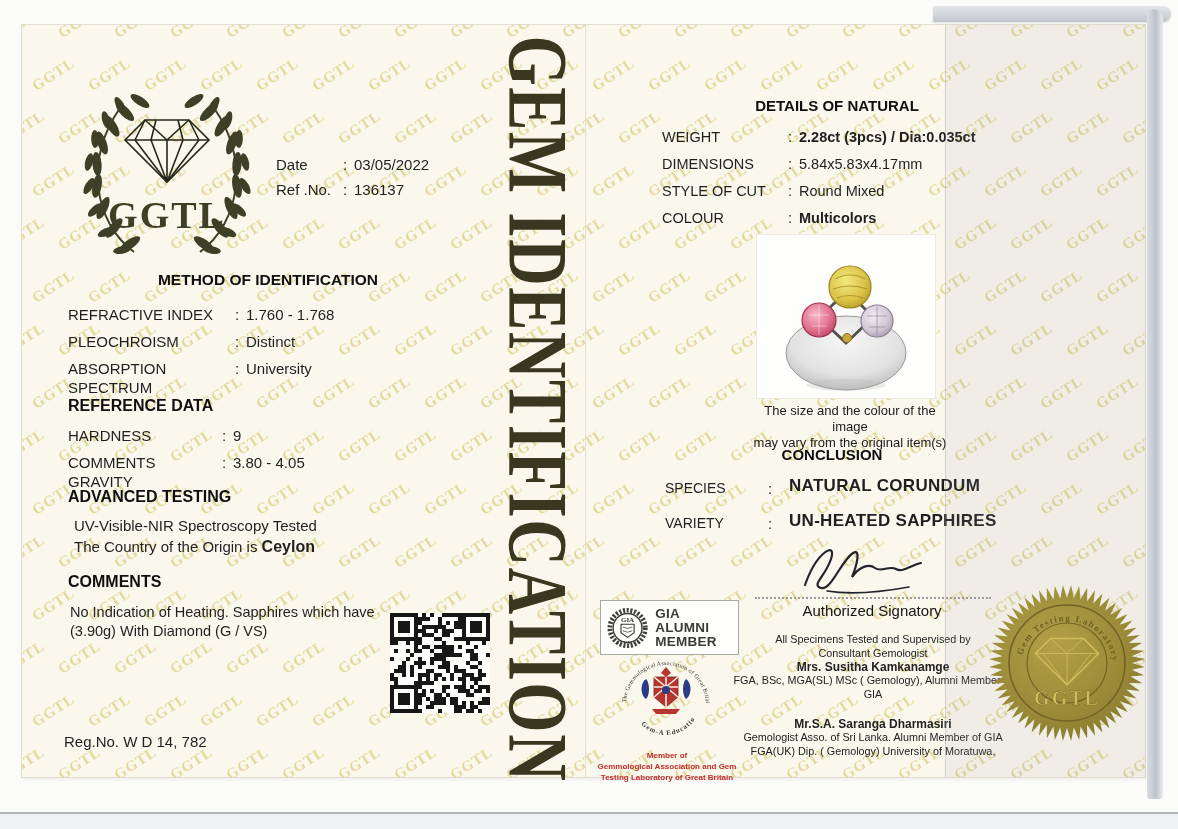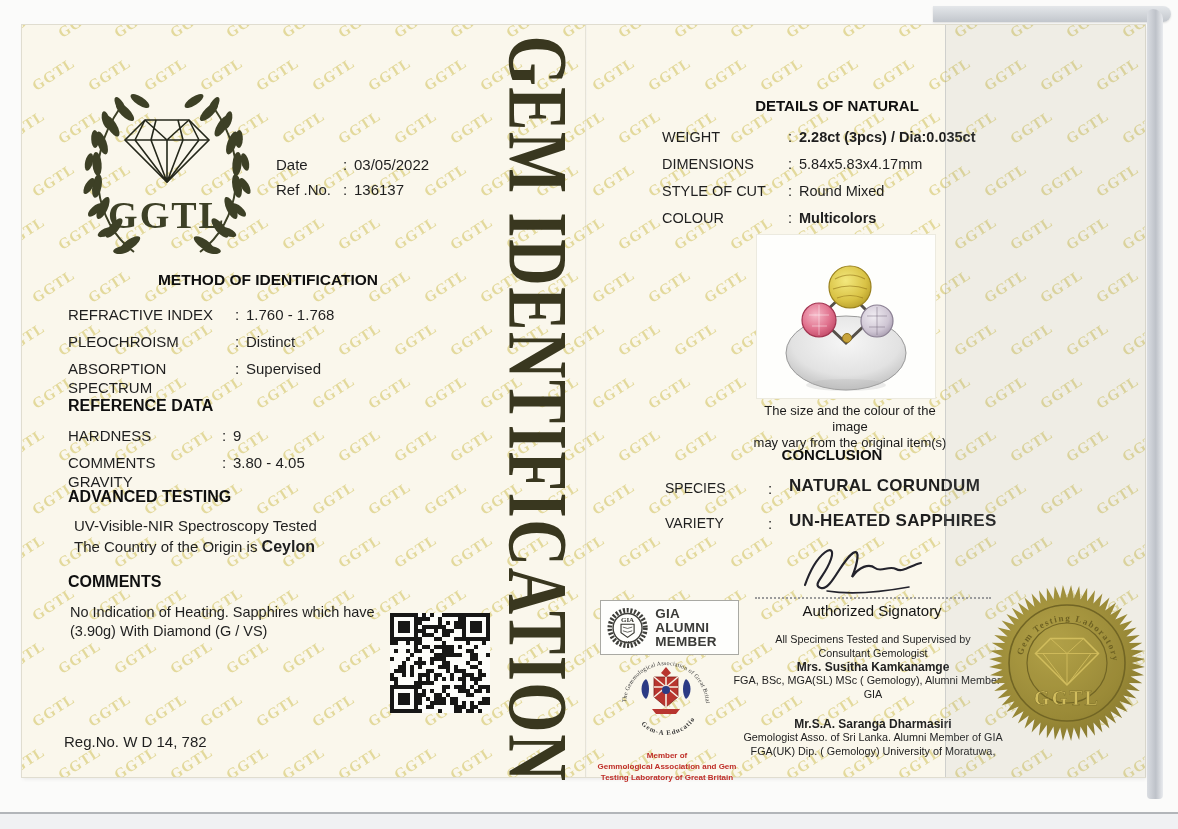--- a/index.html
+++ b/index.html
@@ -495,21 +495,21 @@
         <span class="val">1.760 - 1.768</span>
       </div>
       <div class="kv" style="left:46px;top:307px;">
         <span class="lbl w162">PLEOCHROISM</span>
         <span class="colon"></span>
         <span class="val">Distinct</span>
       </div>
       <div class="kv" style="left:46px;top:334px;">
         <span class="lbl w162">ABSORPTION SPECTRUM</span>
         <span class="colon"></span>
-        <span class="val">Supervised</span>
+        <span class="val">University</span>
       </div>
 
       <div class="abs h-left" style="left:46px;top:372px;font-size:16px;">REFERENCE DATA</div>
       <div class="kv" style="left:46px;top:401px;">
         <span class="lbl w149">HARDNESS</span>
         <span class="colon"></span>
         <span class="val">9</span>
       </div>
       <div class="kv" style="left:46px;top:428px;">
         <span class="lbl w149">COMMENTS GRAVITY</span>

